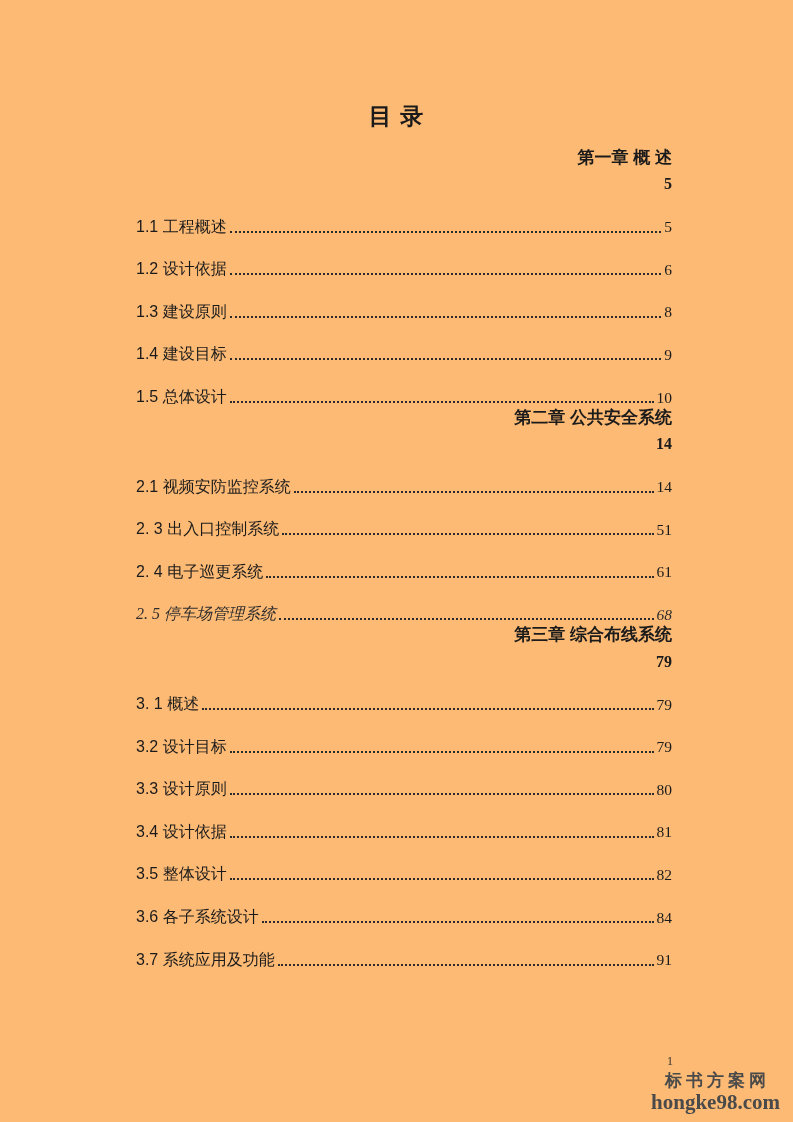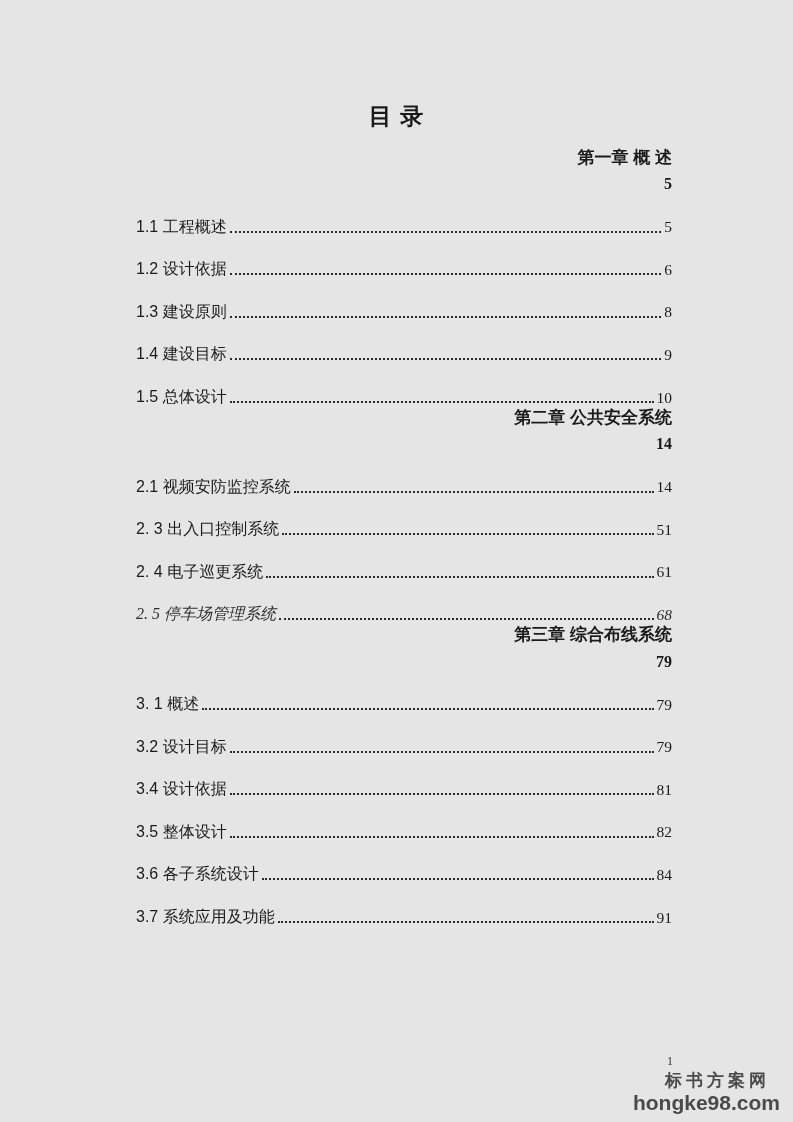--- a/index.html
+++ b/index.html
@@ -4,21 +4,21 @@
 <style>
   html, body {
     margin: 0;
     padding: 0;
     background: #ffffff;
   }
   .page {
     position: relative;
     width: 793px;
     height: 1122px;
-    background: #e5e5e5;
+    background: #fdba74;
     overflow: hidden;
     font-family: "Liberation Sans", sans-serif;
     color: #1b1b1b;
   }
   .doc-title {
     position: absolute;
     top: 101px;
     left: 0;
     right: 0;
     margin: 0;
@@ -84,20 +84,21 @@
     font-size: 12px;
     color: #333333;
   }
   .watermark {
     position: absolute;
     right: 13px;
     bottom: 8px;
     text-align: right;
     color: #4a4a4a;
     line-height: 1.1;
+    font-family: Liberation Serif, serif;
   }
   .wm-name {
     font-size: 17px;
     font-weight: bold;
     letter-spacing: 4px;
     margin-right: 10px;
   }
   .wm-url {
     font-size: 21px;
     font-weight: bold;
@@ -173,20 +174,25 @@
       </div>
       <div class="toc-row section">
         <span class="toc-label">3. 1 概述</span>
         <div class="toc-leader"></div>
         <span class="toc-page">79</span>
       </div>
       <div class="toc-row section">
         <span class="toc-label">3.2 设计目标</span>
         <div class="toc-leader"></div>
         <span class="toc-page">79</span>
+      </div>
+      <div class="toc-row section">
+        <span class="toc-label">3.3 设计原则</span>
+        <div class="toc-leader"></div>
+        <span class="toc-page">80</span>
       </div>
       <div class="toc-row section">
         <span class="toc-label">3.4 设计依据</span>
         <div class="toc-leader"></div>
         <span class="toc-page">81</span>
       </div>
       <div class="toc-row section">
         <span class="toc-label">3.5 整体设计</span>
         <div class="toc-leader"></div>
         <span class="toc-page">82</span>

